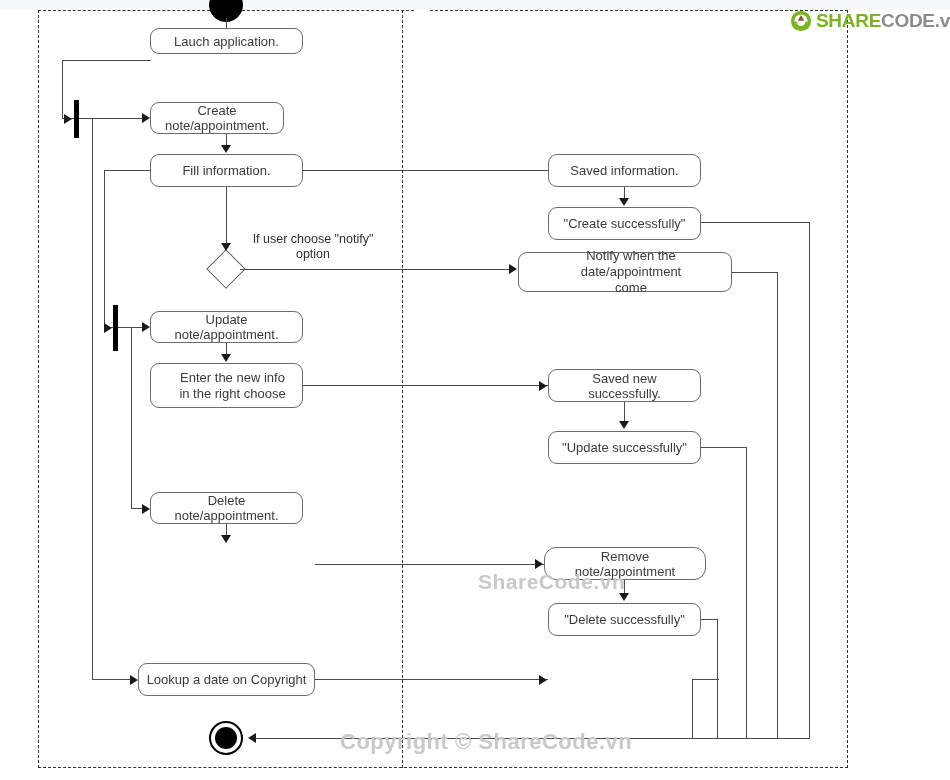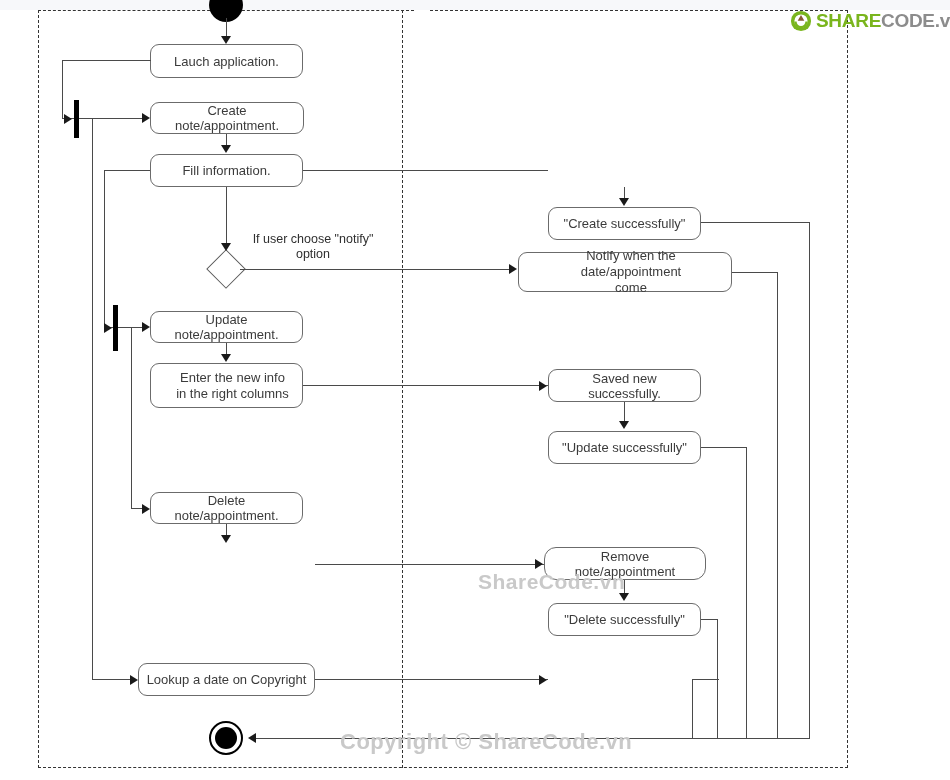--- a/index.html
+++ b/index.html
@@ -106,50 +106,53 @@
       <path d="M4.6 12.6 a7.4 7.4 0 0 0 7.4 7.4 l0 -2.6 a4.8 4.8 0 0 1 -4.8 -4.8 z" fill="#7ab51d"></path>
       <path d="M19.4 12.6 a7.4 7.4 0 0 1 -7.4 7.4 l0 -2.6 a4.8 4.8 0 0 0 4.8 -4.8 z" fill="#7ab51d"></path>
     </svg>
     <div class="logo-txt"><span class="lg-share">SHARE</span><span class="lg-code">CODE.vn</span></div>
   </div>
 
   <div class="start-node" style="left:209px;top:-12px;"></div>
   <div class="ln lnv" style="left:226px;top:18px;height:20px;"></div>
   <div class="arrow ar-d" style="left:221px;top:36px;"></div>
 
-  <div class="node" style="left:150px;top:44px;width:153px;height:34px;border-radius:9px;">
+  <div class="node" style="left:150px;top:28px;width:153px;height:26px;border-radius:9px;">
     <span>Lauch application.</span>
   </div>
 
-  <div class="node" style="left:150px;top:102px;width:154px;height:32px;">
+  <div class="node" style="left:150px;top:102px;width:134px;height:32px;">
     <span>Create note/appointment.</span>
   </div>
 
   <div class="node" style="left:150px;top:154px;width:153px;height:33px;">
     <span>Fill information.</span>
   </div>
 
   <div class="node" style="left:150px;top:311px;width:153px;height:32px;">
     <span>Update note/appointment.</span>
   </div>
 
   <div class="node two" style="left:150px;top:363px;width:153px;height:45px;white-space:pre-line;">
     <span>Enter the new info
-in the right columns</span>
+in the right choose</span>
   </div>
 
   <div class="node" style="left:150px;top:492px;width:153px;height:32px;">
     <span>Delete note/appointment.</span>
   </div>
 
 
   <div class="node" style="left:138px;top:663px;width:177px;height:33px;">
     <span>Lookup a date on Copyright</span>
   </div>
 
+  <div class="node" style="left:548px;top:154px;width:153px;height:33px;">
+    <span>Saved information.</span>
+  </div>
 
   <div class="node" style="left:548px;top:207px;width:153px;height:33px;">
     <span>"Create successfully"</span>
   </div>
 
   <div class="node two" style="left:518px;top:252px;width:214px;height:40px;white-space:pre-line;">
     <span>Notify when the date/appointment
 come</span>
   </div>
 

